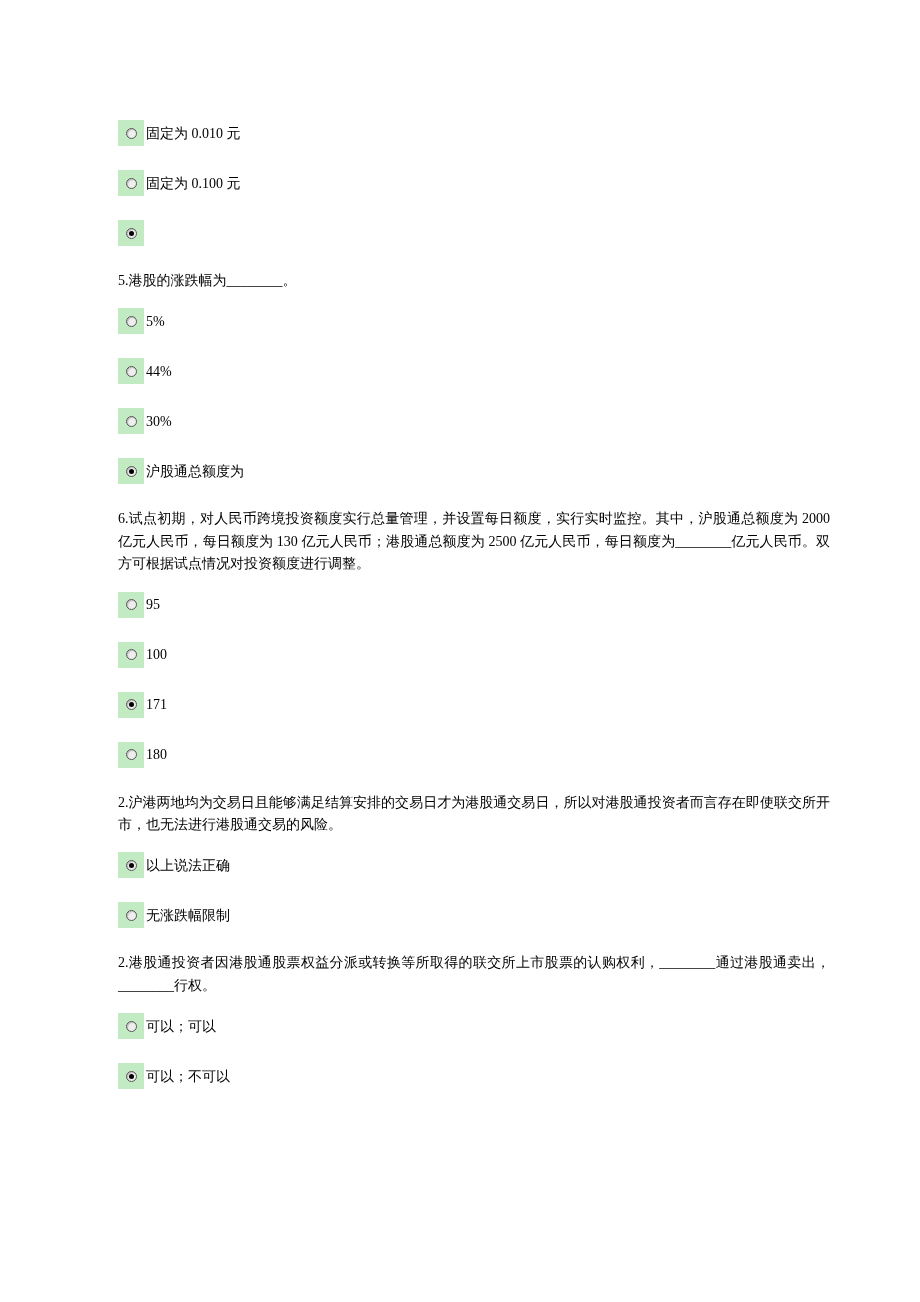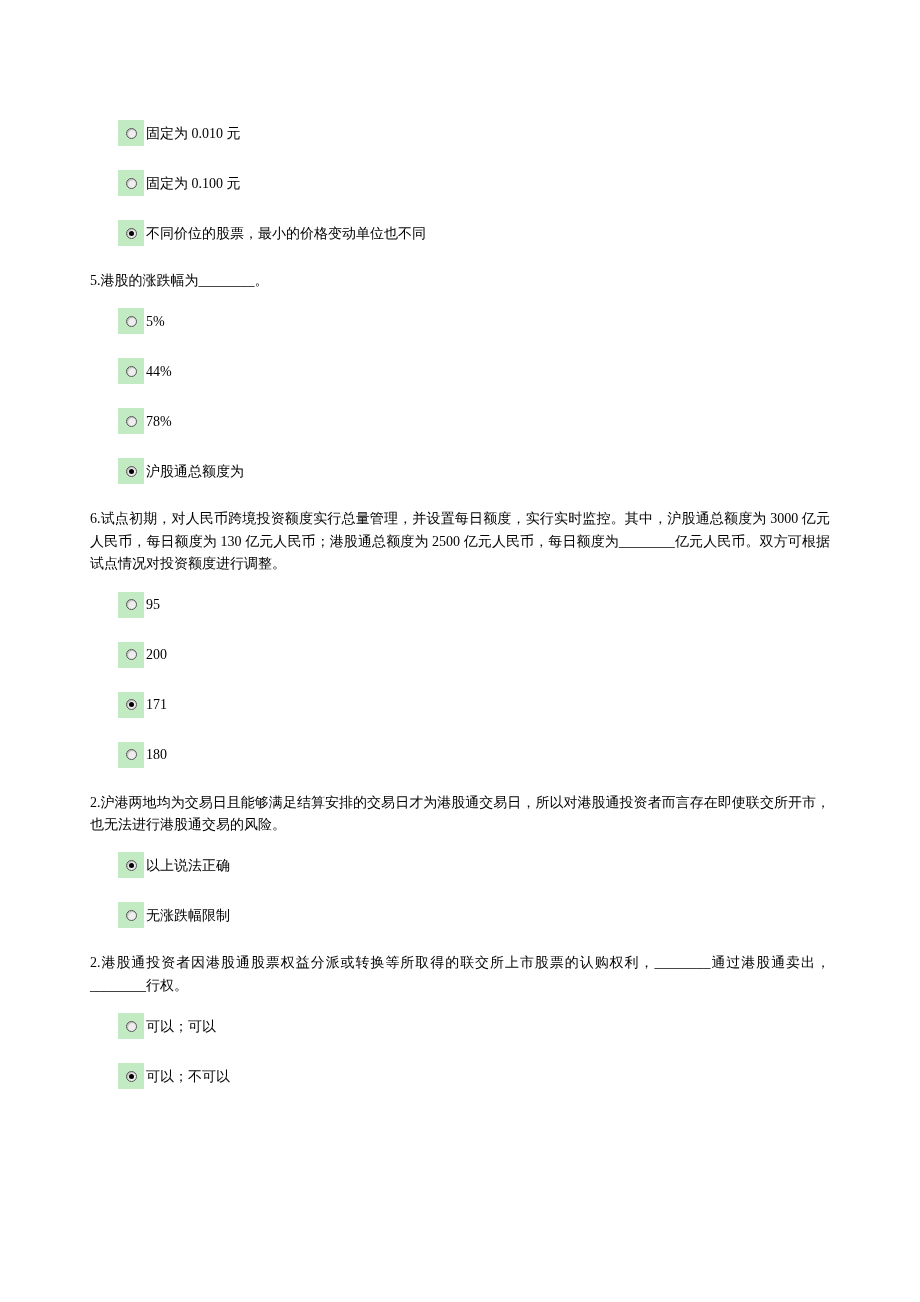--- a/index.html
+++ b/index.html
@@ -13,20 +13,21 @@
       font-size: 14px;
       color: #000000;
       padding: 120px 90px 60px 90px;
       width: 920px;
       line-height: 1.6;
     }
     .question-text {
       margin-top: 20px;
       margin-bottom: 16px;
       text-align: justify;
+      margin-left: 28px;
     }
     .option-row {
       margin-left: 28px;
       margin-bottom: 24px;
       display: flex;
       align-items: flex-end;
     }
     .radio-box {
       width: 26px;
       height: 26px;
@@ -77,61 +78,60 @@
 <div class="option-row">
   <span class="radio-box">
       <span class="radio-circle"></span>
     </span>
   <span class="option-label">固定为 0.100 元</span>
 </div>
 <div class="option-row">
   <span class="radio-box">
       <span class="radio-circle selected"></span>
     </span>
-  <span class="option-label">不同价位的股票，最小的价格变动单位也不同</span>
 </div>
 
 <div class="question-text">5.港股的涨跌幅为________。</div>
 <div class="option-row">
   <span class="radio-box">
       <span class="radio-circle"></span>
     </span>
   <span class="option-label">5%</span>
 </div>
 <div class="option-row">
   <span class="radio-box">
       <span class="radio-circle"></span>
     </span>
   <span class="option-label">44%</span>
 </div>
 <div class="option-row">
   <span class="radio-box">
       <span class="radio-circle"></span>
     </span>
-  <span class="option-label">78%</span>
+  <span class="option-label">30%</span>
 </div>
 <div class="option-row">
   <span class="radio-box">
       <span class="radio-circle selected"></span>
     </span>
   <span class="option-label">沪股通总额度为</span>
 </div>
 
-<div class="question-text">6.试点初期，对人民币跨境投资额度实行总量管理，并设置每日额度，实行实时监控。其中，沪股通总额度为 3000 亿元人民币，每日额度为 130 亿元人民币；港股通总额度为 2500 亿元人民币，每日额度为________亿元人民币。双方可根据试点情况对投资额度进行调整。</div>
+<div class="question-text">6.试点初期，对人民币跨境投资额度实行总量管理，并设置每日额度，实行实时监控。其中，沪股通总额度为 2000 亿元人民币，每日额度为 130 亿元人民币；港股通总额度为 2500 亿元人民币，每日额度为________亿元人民币。双方可根据试点情况对投资额度进行调整。</div>
 <div class="option-row">
   <span class="radio-box">
       <span class="radio-circle"></span>
     </span>
   <span class="option-label">95</span>
 </div>
 <div class="option-row">
   <span class="radio-box">
       <span class="radio-circle"></span>
     </span>
-  <span class="option-label">200</span>
+  <span class="option-label">100</span>
 </div>
 <div class="option-row">
   <span class="radio-box">
       <span class="radio-circle selected"></span>
     </span>
   <span class="option-label">171</span>
 </div>
 <div class="option-row">
   <span class="radio-box">
       <span class="radio-circle"></span>

